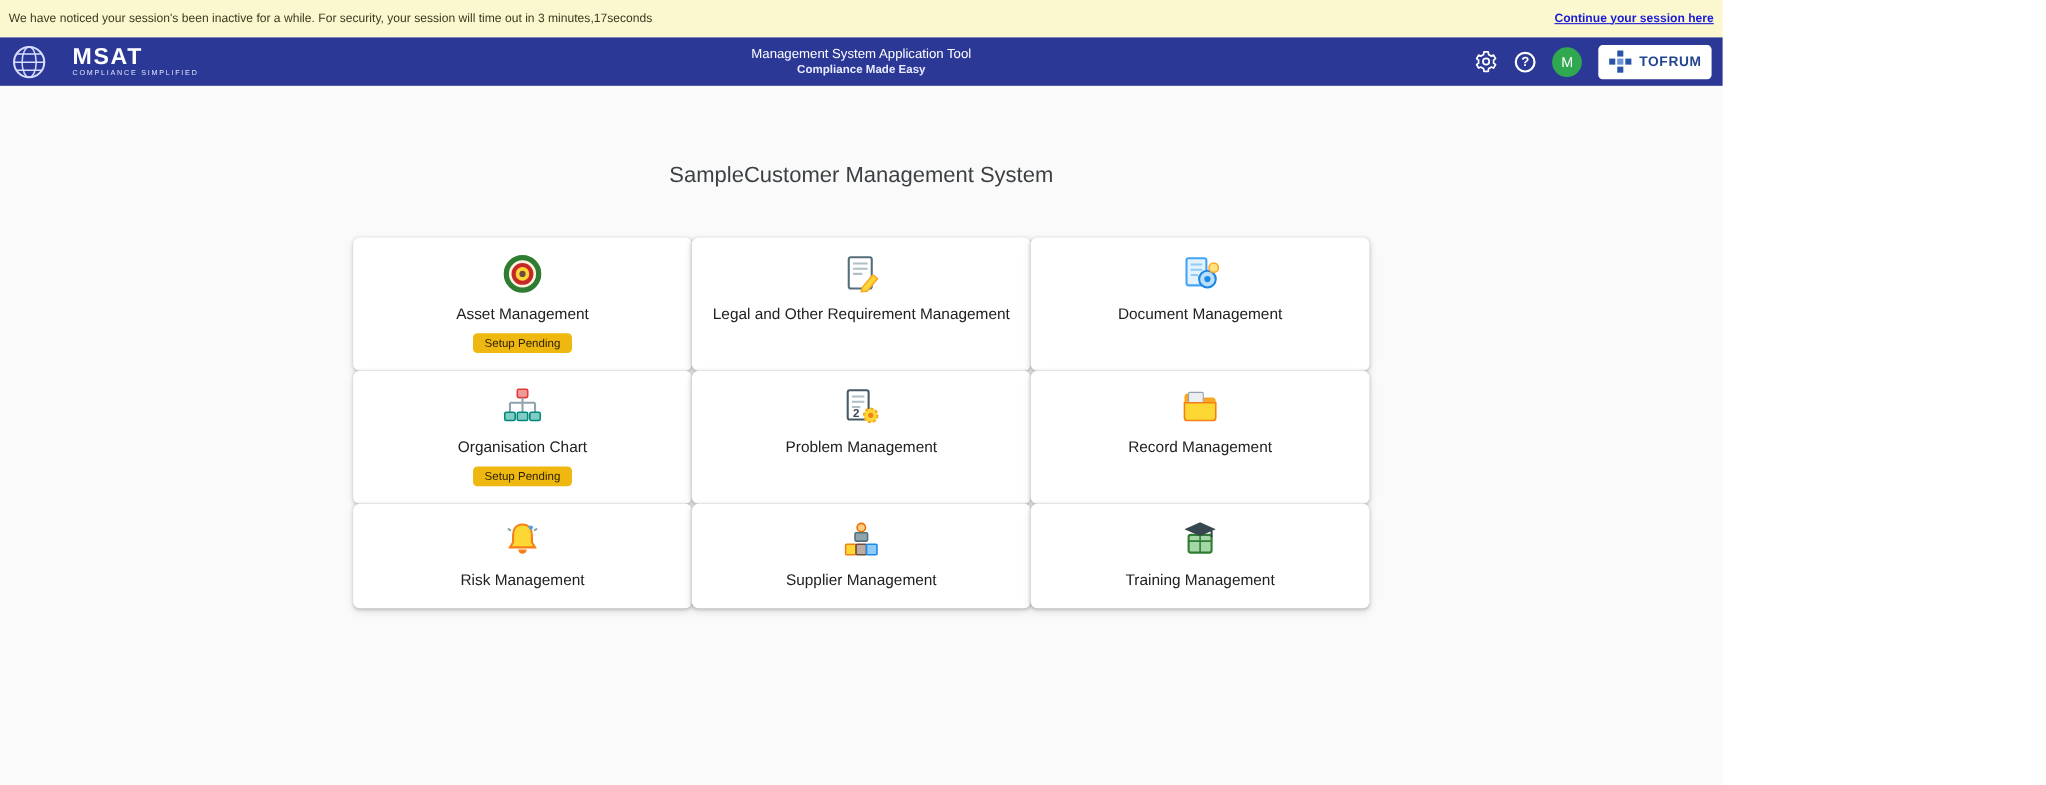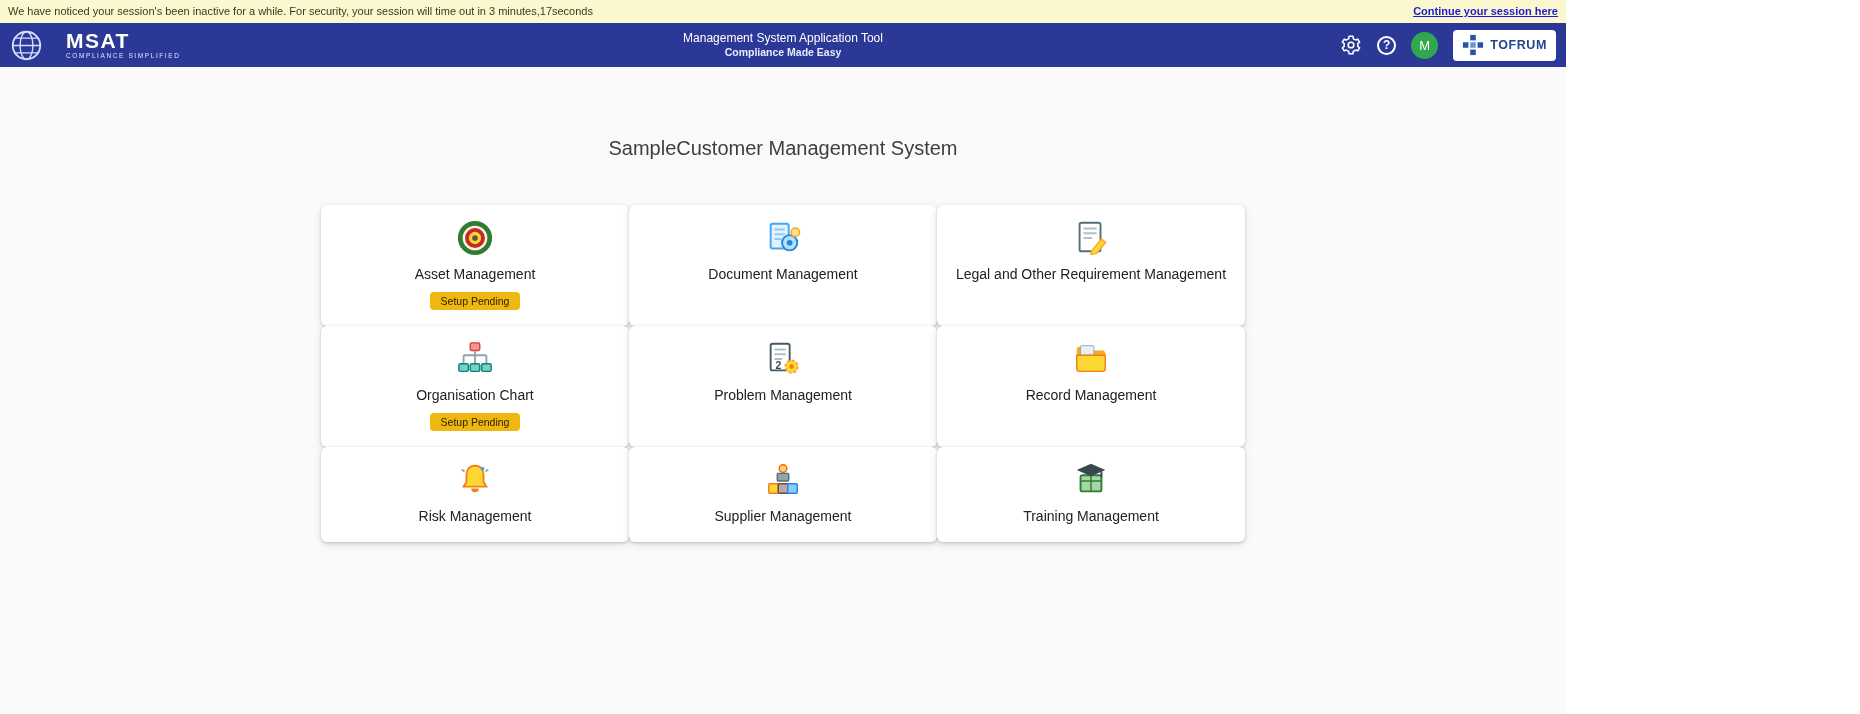--- a/index.html
+++ b/index.html
@@ -3,21 +3,21 @@
 <meta charset="utf-8">
 <style>
   * { box-sizing: border-box; }
   html, body { margin: 0; padding: 0; background: #ffffff; }
   body { font-family: "Liberation Sans", sans-serif; width: 1860px; height: 714px; overflow: hidden; }
 
   .app { width: 1566px; min-height: 714px; background: #fafafa; }
 
   
   .session-banner {
-    height: 23px; background: var(--banner-bg, #fbf8d0);
+    height: 34px; background: var(--banner-bg, #fbf8d0);
     display: flex; align-items: center; justify-content: space-between;
     padding: 0 8px; font-size: 11px; color: #3a3a1e; line-height: 17px;
   }
   .banner-link {
     color: var(--link-color, #1b1bd6); font-weight: bold; text-decoration: underline;
     cursor: pointer; font-size: 11px; white-space: nowrap;
   }
 
   
   .app-header {
@@ -152,46 +152,46 @@
               <circle cx="20" cy="20" r="3" fill="#6d4c41"></circle>
             </svg>
           </div>
     <div class="card-label">Asset Management</div>
     <span class="card-badge">Setup Pending</span>
   </div>
 
   <div class="card">
     <div class="card-icon">
             <svg viewBox="0 0 40 40">
+              <rect x="8" y="4" width="22" height="30" rx="2" fill="#ffffff" stroke="#546e7a" stroke-width="2"></rect>
+              <path d="M12 10h14M12 15h14M12 20h9" stroke="#b0bec5" stroke-width="2"></path>
+              <path d="M21 33l10-12 4.5 3.5-10 12-5.5 0.5z" fill="#fdd835" stroke="#f9a825" stroke-width="1.5"></path>
+            </svg>
+          </div>
+    <div class="card-label">Legal and Other Requirement Management</div>
+
+  </div>
+
+  <div class="card">
+    <div class="card-icon">
+            <svg viewBox="0 0 40 40">
               <rect x="7" y="5" width="19" height="26" rx="2" fill="#e3f2fd" stroke="#42a5f5" stroke-width="2"></rect>
               <path d="M11 11h11M11 16h11M11 21h7" stroke="#90caf9" stroke-width="2"></path>
               <circle cx="27" cy="25" r="8" fill="#bbdefb" stroke="#1e88e5" stroke-width="2"></circle>
               <circle cx="27" cy="25" r="3" fill="#1e88e5"></circle>
               <circle cx="33" cy="14" r="4.5" fill="#ffe082" stroke="#f9a825" stroke-width="1.5"></circle>
             </svg>
           </div>
     <div class="card-label">Document Management</div>
 
   </div>
 
   <div class="card">
     <div class="card-icon">
             <svg viewBox="0 0 40 40">
-              <rect x="8" y="4" width="22" height="30" rx="2" fill="#ffffff" stroke="#546e7a" stroke-width="2"></rect>
-              <path d="M12 10h14M12 15h14M12 20h9" stroke="#b0bec5" stroke-width="2"></path>
-              <path d="M21 33l10-12 4.5 3.5-10 12-5.5 0.5z" fill="#fdd835" stroke="#f9a825" stroke-width="1.5"></path>
-            </svg>
-          </div>
-    <div class="card-label">Legal and Other Requirement Management</div>
-
-  </div>
-
-  <div class="card">
-    <div class="card-icon">
-            <svg viewBox="0 0 40 40">
               <rect x="15" y="3" width="10" height="8" rx="1.5" fill="#ef9a9a" stroke="#e53935" stroke-width="1.5"></rect>
               <path d="M20 11v5M8 16h24M8 16v9M20 16v9M32 16v9" stroke="#90a4ae" stroke-width="2" fill="none"></path>
               <rect x="3" y="25" width="10" height="8" rx="1.5" fill="#80cbc4" stroke="#00897b" stroke-width="1.5"></rect>
               <rect x="15" y="25" width="10" height="8" rx="1.5" fill="#80cbc4" stroke="#00897b" stroke-width="1.5"></rect>
               <rect x="27" y="25" width="10" height="8" rx="1.5" fill="#80cbc4" stroke="#00897b" stroke-width="1.5"></rect>
             </svg>
           </div>
     <div class="card-label">Organisation Chart</div>
     <span class="card-badge">Setup Pending</span>
   </div>

